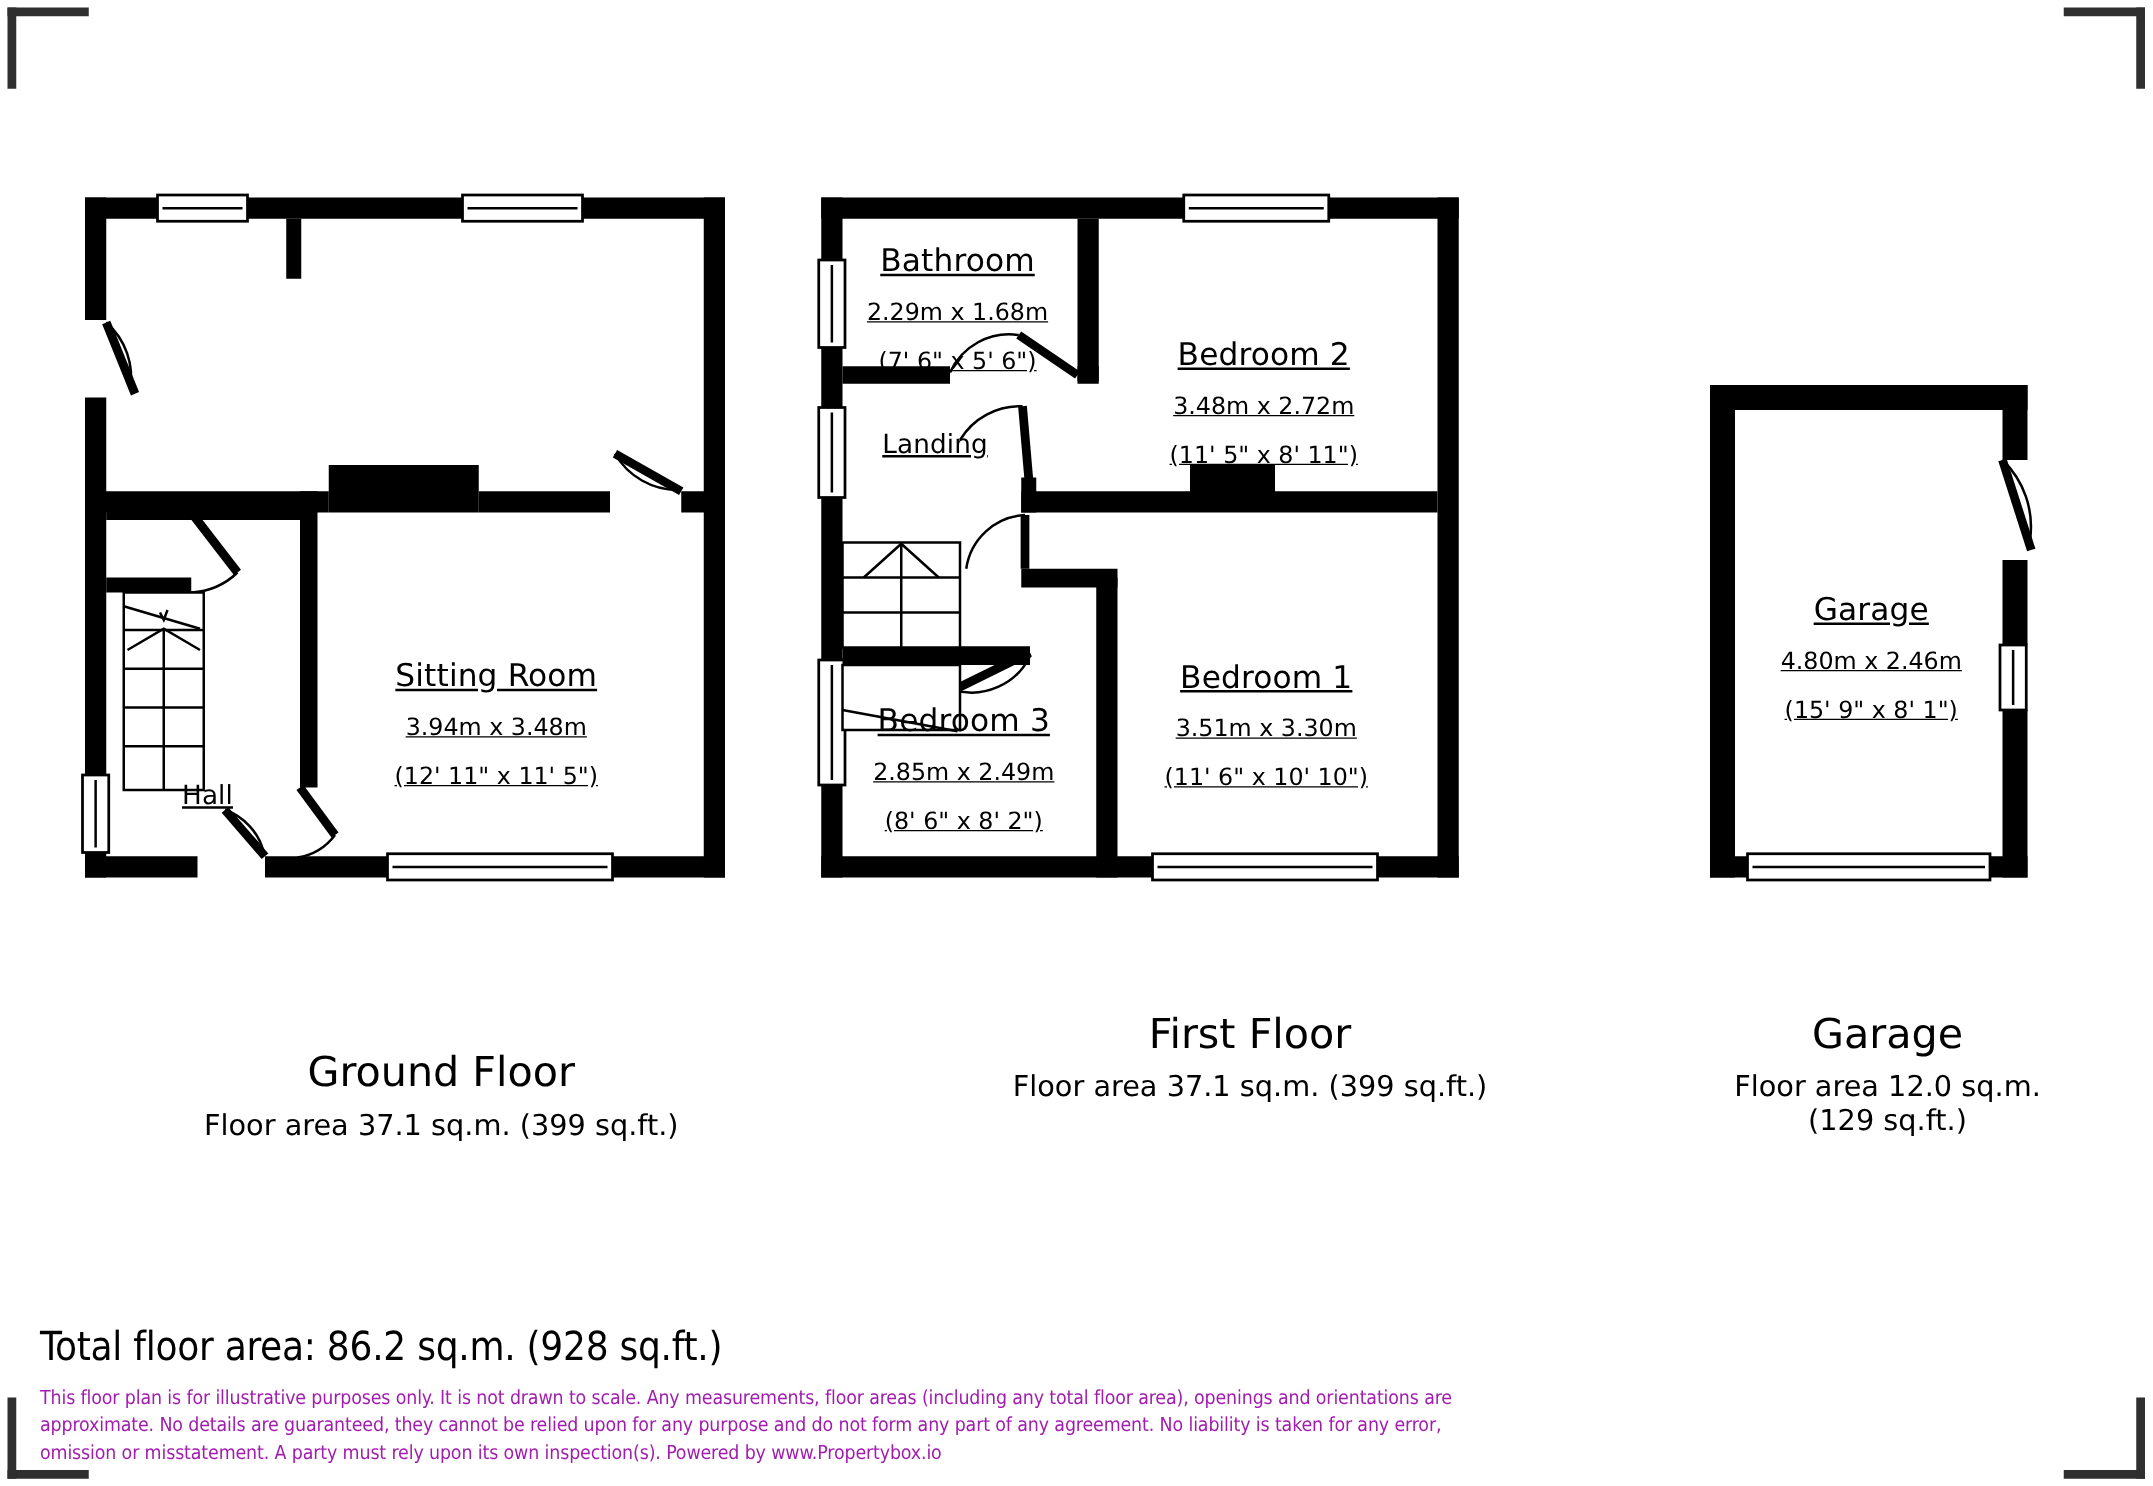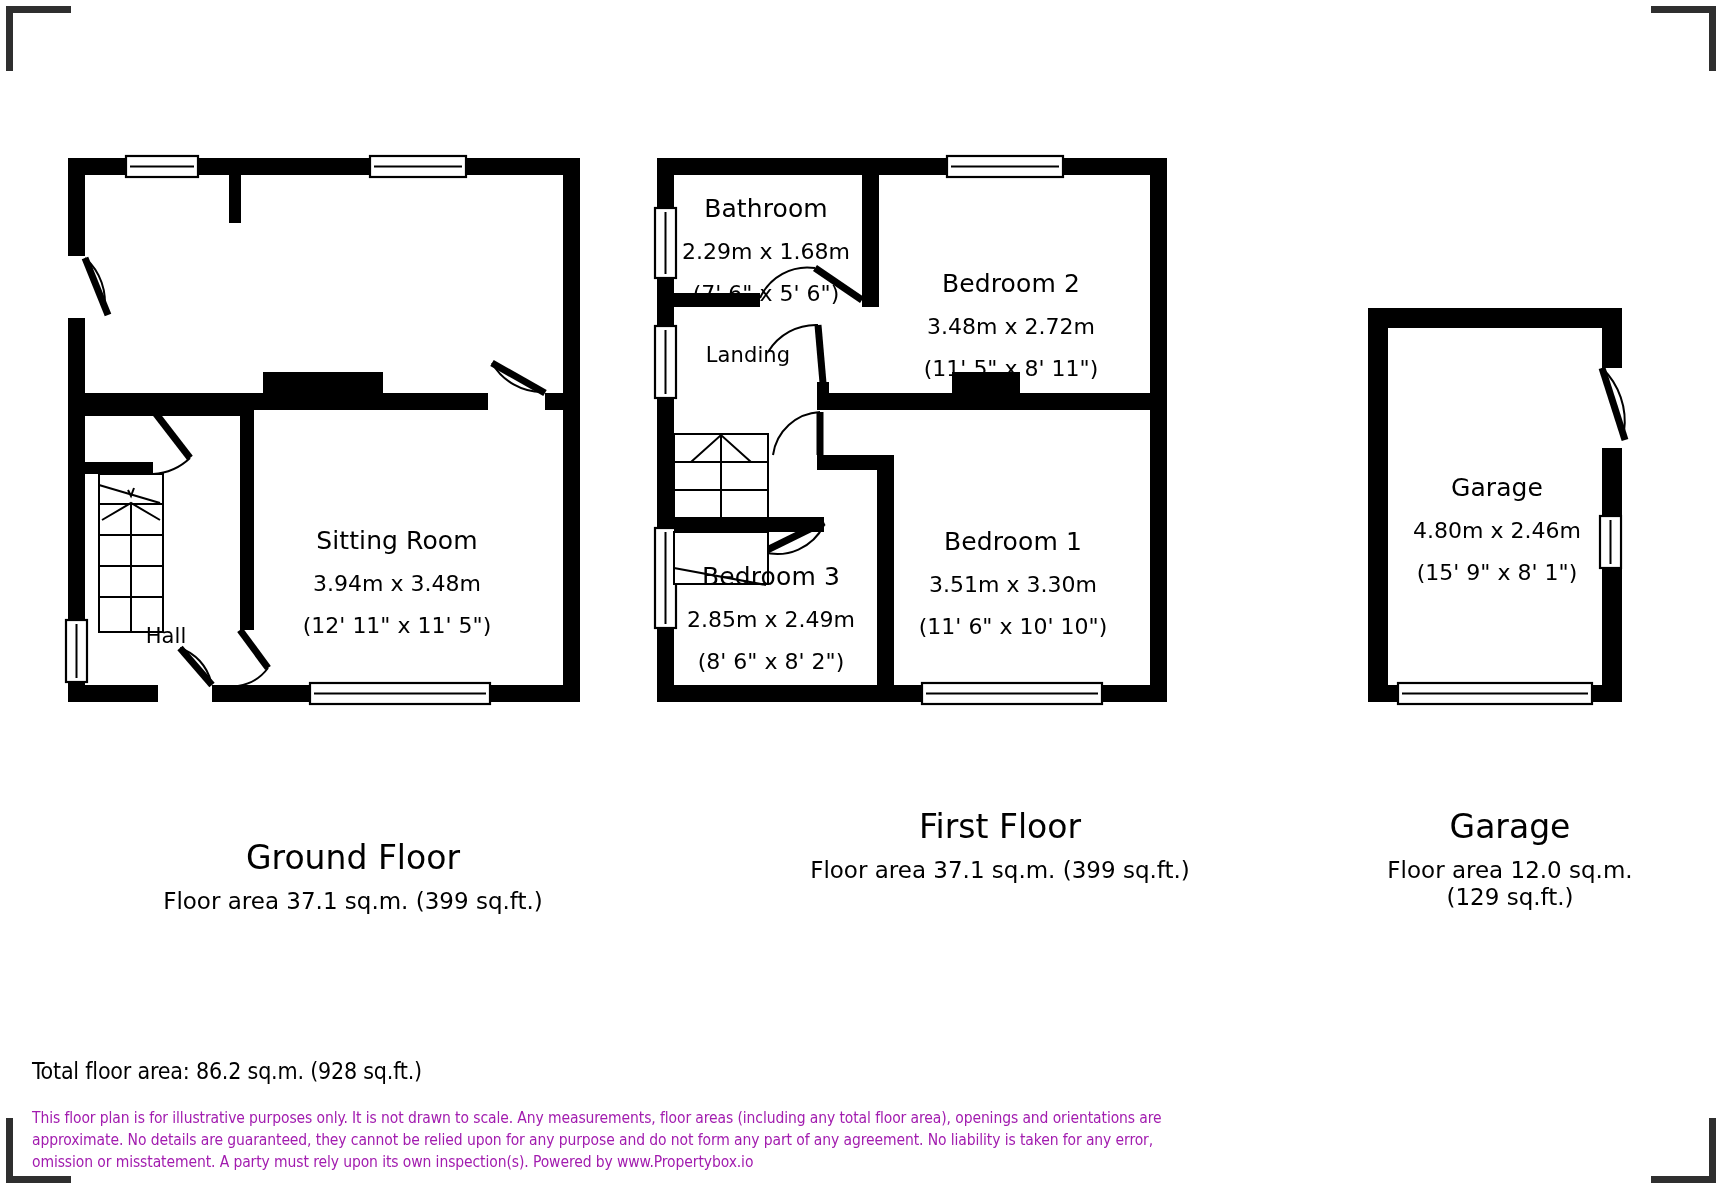--- a/index.html
+++ b/index.html
@@ -43,30 +43,31 @@
     height: 1189px;
   }
 
   
   .room-label {
     position: absolute;
     text-align: center;
     line-height: 1.0;
     white-space: nowrap;
     transform: translateX(-50%);
+    text-decoration: underline;
   }
   .room-label .rname {
     display: block;
     font-size: 25px;
     letter-spacing: 0.1px;
     margin-bottom: 5px;
   }
   .room-label .rdim {
     display: block;
-    font-size: 22px;
+    font-size: 19px;
     margin-top: 20px;
   }
   .room-label.plain .rname { font-size: 21px; }
 
   .floor-caption {
     position: absolute;
     text-align: center;
     transform: translateX(-50%);
     line-height: 1.18;
     white-space: nowrap;
@@ -83,21 +84,21 @@
   .floor-caption .farea2 {
     display: block;
     font-size: 23px;
   }
 
   .total-area {
     position: absolute;
     left: 32px;
     top: 1058px;
     font-family: "DejaVu Sans Condensed", "Liberation Sans Narrow", "Liberation Sans", sans-serif;
-    font-size: 23px;
+    font-size: 32px;
     letter-spacing: -0.2px;
     white-space: nowrap;
   }
   .disclaimer {
     position: absolute;
     left: 32px;
     top: 1107px;
     width: 1180px;
     font-family: "DejaVu Sans Condensed", "Liberation Sans Narrow", "Liberation Sans", sans-serif;
     font-size: 15.5px;

